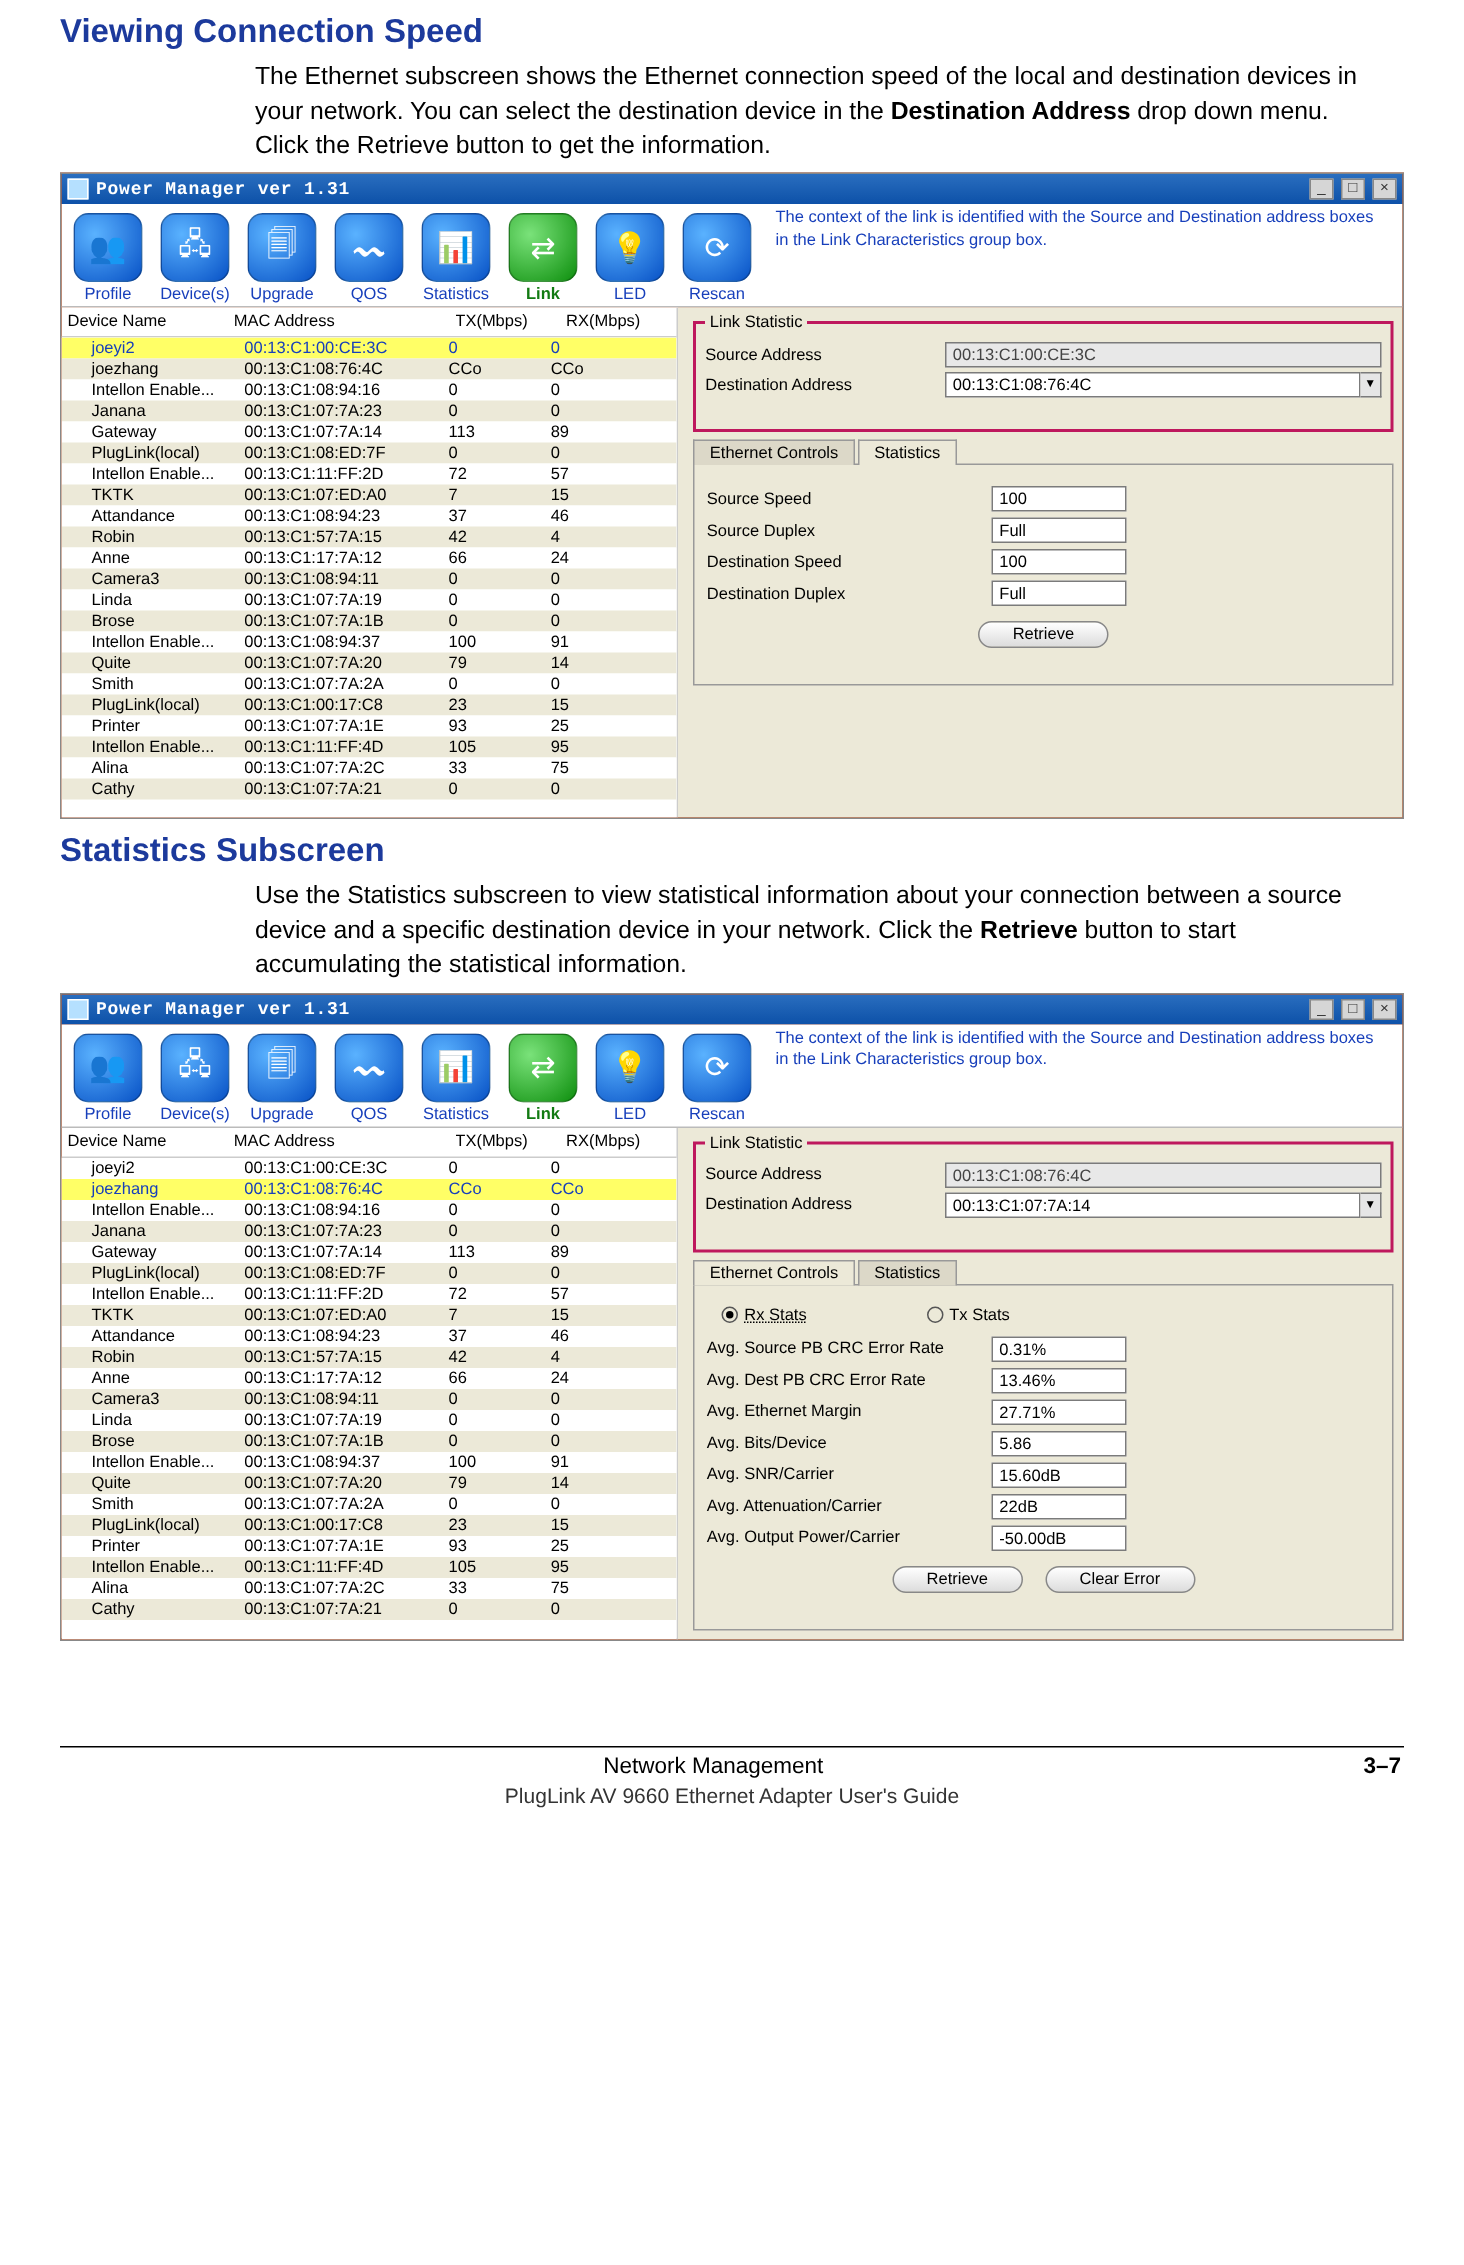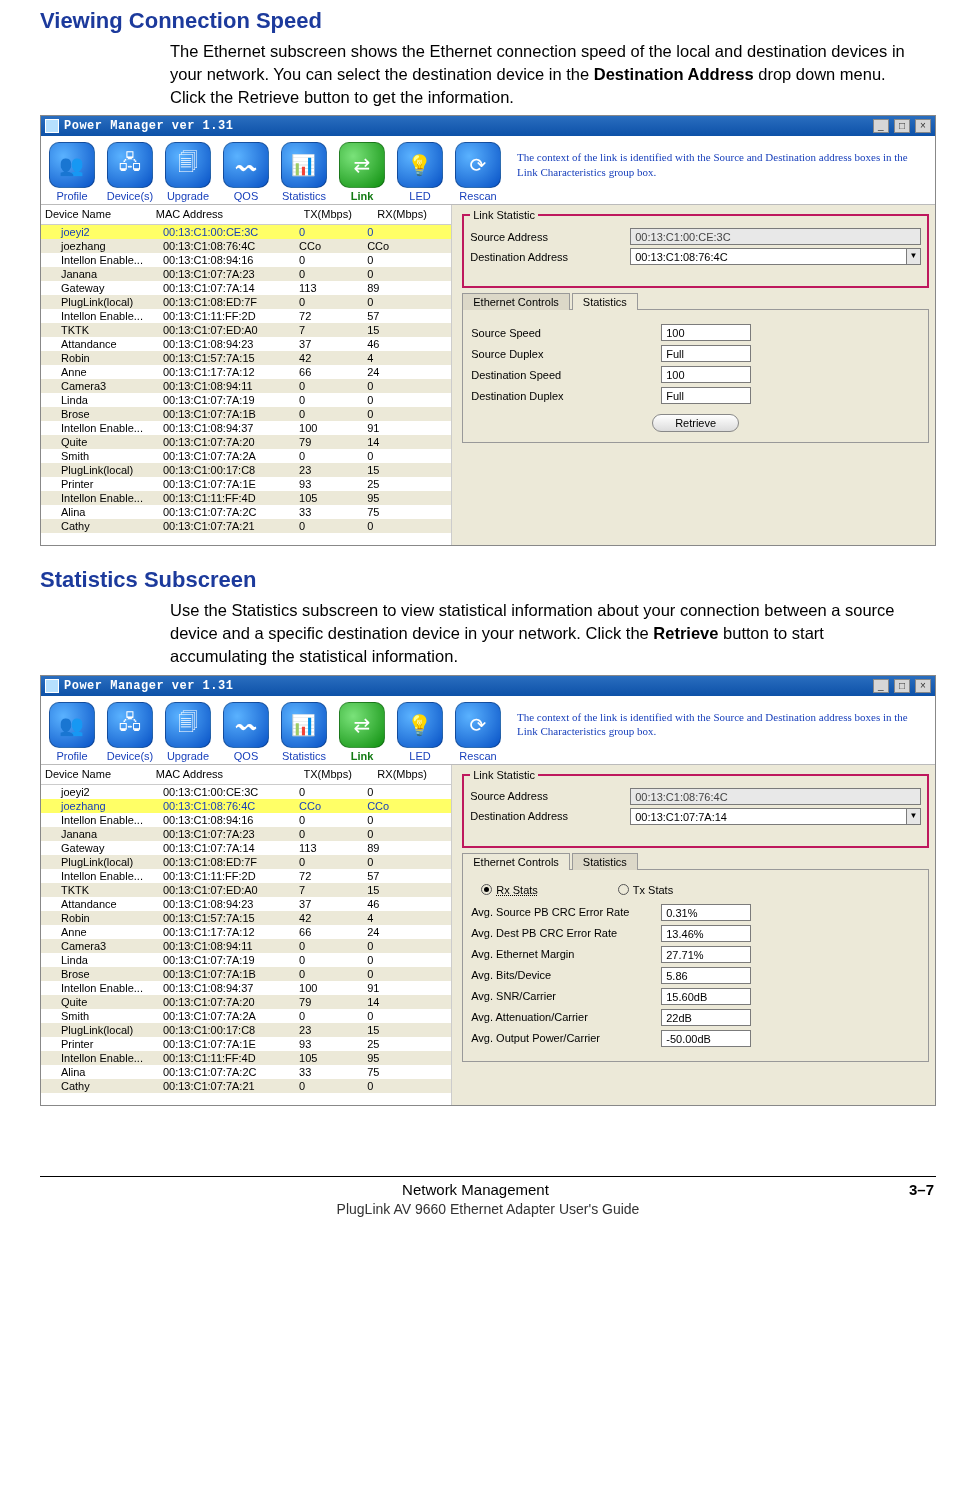--- a/index.html
+++ b/index.html
@@ -23,21 +23,21 @@
     max-width: 740px;
     color: #000;
   }
 
   
   .app-window {
     border: 1px solid #888;
     background: #c2410c;
     font-family: Tahoma, Geneva, sans-serif;
     font-size: 11px;
-    margin: 6px 0 21px 0;
+    margin: 6px 0 8px 0;
     overflow: hidden;
   }
   .title-bar {
     background: linear-gradient(#2a6ebf, #0d51a8);
     color: #fff;
     display: flex;
     align-items: center;
     padding: 2px 4px;
     height: 20px;
   }
@@ -72,25 +72,24 @@
   .tbtn .ticon {
     width: 46px; height:46px; margin:0 auto 2px auto; border-radius:10px;
     background: radial-gradient(circle at 30% 30%, var(--c1), var(--c2));
     border:1px solid rgba(0,0,0,.25);
     display:flex;align-items:center;justify-content:center;color:#fff;font-size:20px;
   }
   .tbtn .tlbl { color:#173fbb; font-size:11px; }
   .tbtn.active .tlbl { color:#127a12; font-weight:bold; }
   .context-help {
     flex:1;
-    padding:14px 10px;
+    padding:2px 10px;
     color:#173fbb;
     font-size:11px;
     line-height:1.35;
-    font-family:Liberation Serif, serif;
   }
   .content-row { display:flex; }
   .device-pane {
     flex: 0 0 46%;
     border-right:1px solid #ccc;
     background:#fff;
   }
   .dev-header {
     display:flex;
     font-weight:normal;
@@ -139,21 +138,21 @@
     width:14px; height:17px; border:1px solid #7b7b7b; border-left:none; background:#e6e6e6; text-align:center; line-height:13px; font-size:8px; cursor:pointer;
   }
   .sub-tabs { display:flex; margin:2px 0 0 0;}
   .sub-tab {
     border:1px solid #999; border-bottom:none;
     padding:2px 10px; background:#ece9d8; font-size:11px;
     cursor:pointer; position:relative; top:1px; margin-right:2px;
   }
   .sub-tab.active { background:#dcd8c8; }
   .sub-content {
-    border:1px solid #999; padding:10px 8px 10px 8px;
+    border:1px solid #999; padding:10px 8px 24px 8px;
     background:#ece9d8;
   }
   .stat-row { display:flex; align-items:center; margin:4px 0;}
   .stat-row label { width: 190px; }
   .stat-row .stat-val {
     width: 90px; background:#fff; border:1px solid #7b7b7b; height:17px; line-height:16px; padding:0 4px; font-size:11px;
   }
   .btn-row { text-align:center; margin-top:10px;}
   .win-btn {
     display:inline-block;
@@ -666,20 +665,24 @@
             </div>
             <div class="stat-row">
               <label>Avg. Attenuation/Carrier</label>
               <div class="stat-val">22dB</div>
             </div>
             <div class="stat-row">
               <label>Avg. Output Power/Carrier</label>
               <div class="stat-val">-50.00dB</div>
             </div>
           </div>
+        <div class="btn-row">
+          <span class="win-btn">Retrieve</span>
+          <span class="win-btn">Clear Error</span>
+        </div>
       </div>
     </div>
   </div>
 </div>
 
 <div class="page-footer">
   <span></span>
   <span class="mid">Network Management</span>
   <b>3–7</b>
 </div>

